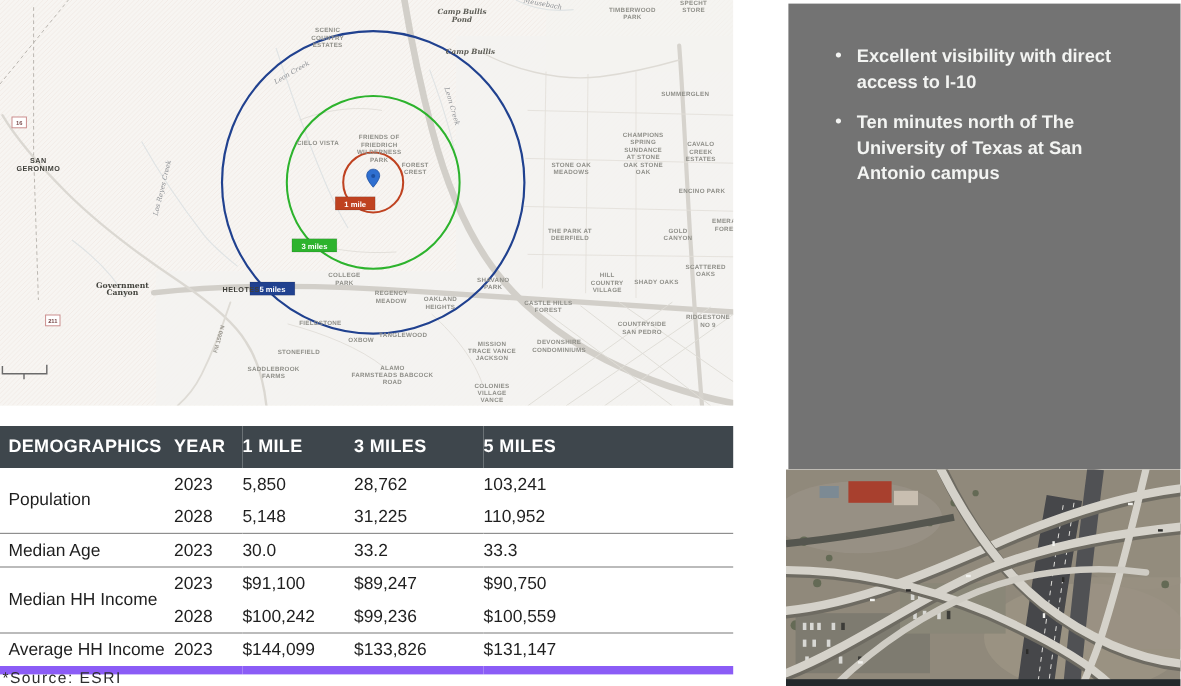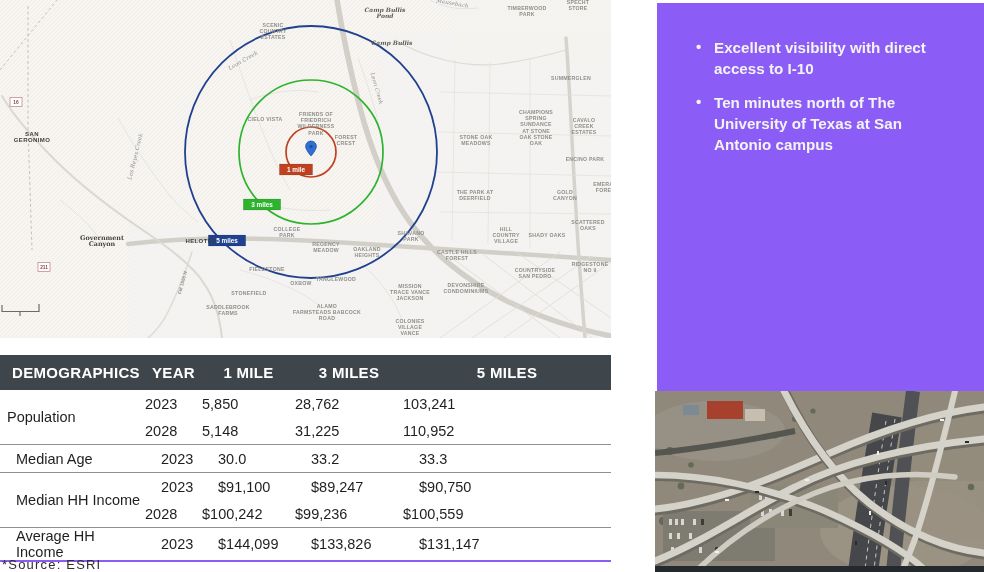--- a/index.html
+++ b/index.html
@@ -14,30 +14,30 @@
   .lbl-serifital{font-family:"DejaVu Serif",serif;font-style:italic;font-weight:700;font-size:6px;fill:#5c5c55;}
   .lbl-nature{font-family:"DejaVu Serif",serif;font-style:italic;font-size:5.6px;fill:#8f9296;}
   .lbl-road{font-family:"Liberation Sans",sans-serif;font-weight:700;font-size:4.8px;fill:#9a978f;}
   .badge-text{font-family:"Liberation Sans",sans-serif;font-weight:700;font-size:6.4px;fill:#ffffff;}
   .shield-text{font-family:"Liberation Sans",sans-serif;font-weight:700;font-size:4.8px;fill:#7a4a4a;}
 
   
   #table-zone{position:absolute;left:0;top:355px;width:611px;}
   table.demo{border-collapse:collapse;width:611px;table-layout:fixed;}
   table.demo thead th{background:#3e464c;color:#ffffff;font-size:15px;font-weight:700;
-      text-align:center;padding:9px 0;letter-spacing:.3px;}
+      text-align:left;padding:9px 0;letter-spacing:.3px;}
   table.demo thead th:first-child{padding-left:7px;}
   table.demo tbody td{font-size:14.5px;color:#1f1f1f;height:27px;padding:0;vertical-align:middle;}
   table.demo tbody td.rowlabel{padding-left:7px;}
-  table.demo tbody tr.group-top td{border-top:1px solid #8f8f8f;padding-left:16px;}
-  table.demo tbody tr.table-end td{border-bottom:2px solid #8b5cf6;}
+  table.demo tbody tr.group-top td{border-top:1px solid #8f8f8f;}
+  table.demo tbody tr.table-end td{border-bottom:7px solid #8b5cf6;}
   #source-note{position:absolute;left:2px;top:202px;font-size:13px;color:#2e2e2e;letter-spacing:1.2px;}
 
   
-  #right-panel{position:absolute;left:657px;top:3px;width:327px;height:388px;background:#8b5cf6;}
+  #right-panel{position:absolute;left:657px;top:3px;width:327px;height:388px;background:#737373;}
   #highlights-list{list-style:none;margin:0;padding:35px 26px 0 38px;}
   #highlights-list li{position:relative;padding-left:19px;margin-bottom:14px;
       color:#f3f4f2;font-weight:700;font-size:15.2px;line-height:1.36;}
   #highlights-list li::before{content:"\2022";position:absolute;left:1px;top:-1px;color:#f3f4f2;}
 
   
   #photo-wrap{position:absolute;left:655px;top:391px;width:329px;height:181px;overflow:hidden;}
 </style>
 </head>
 <body>

